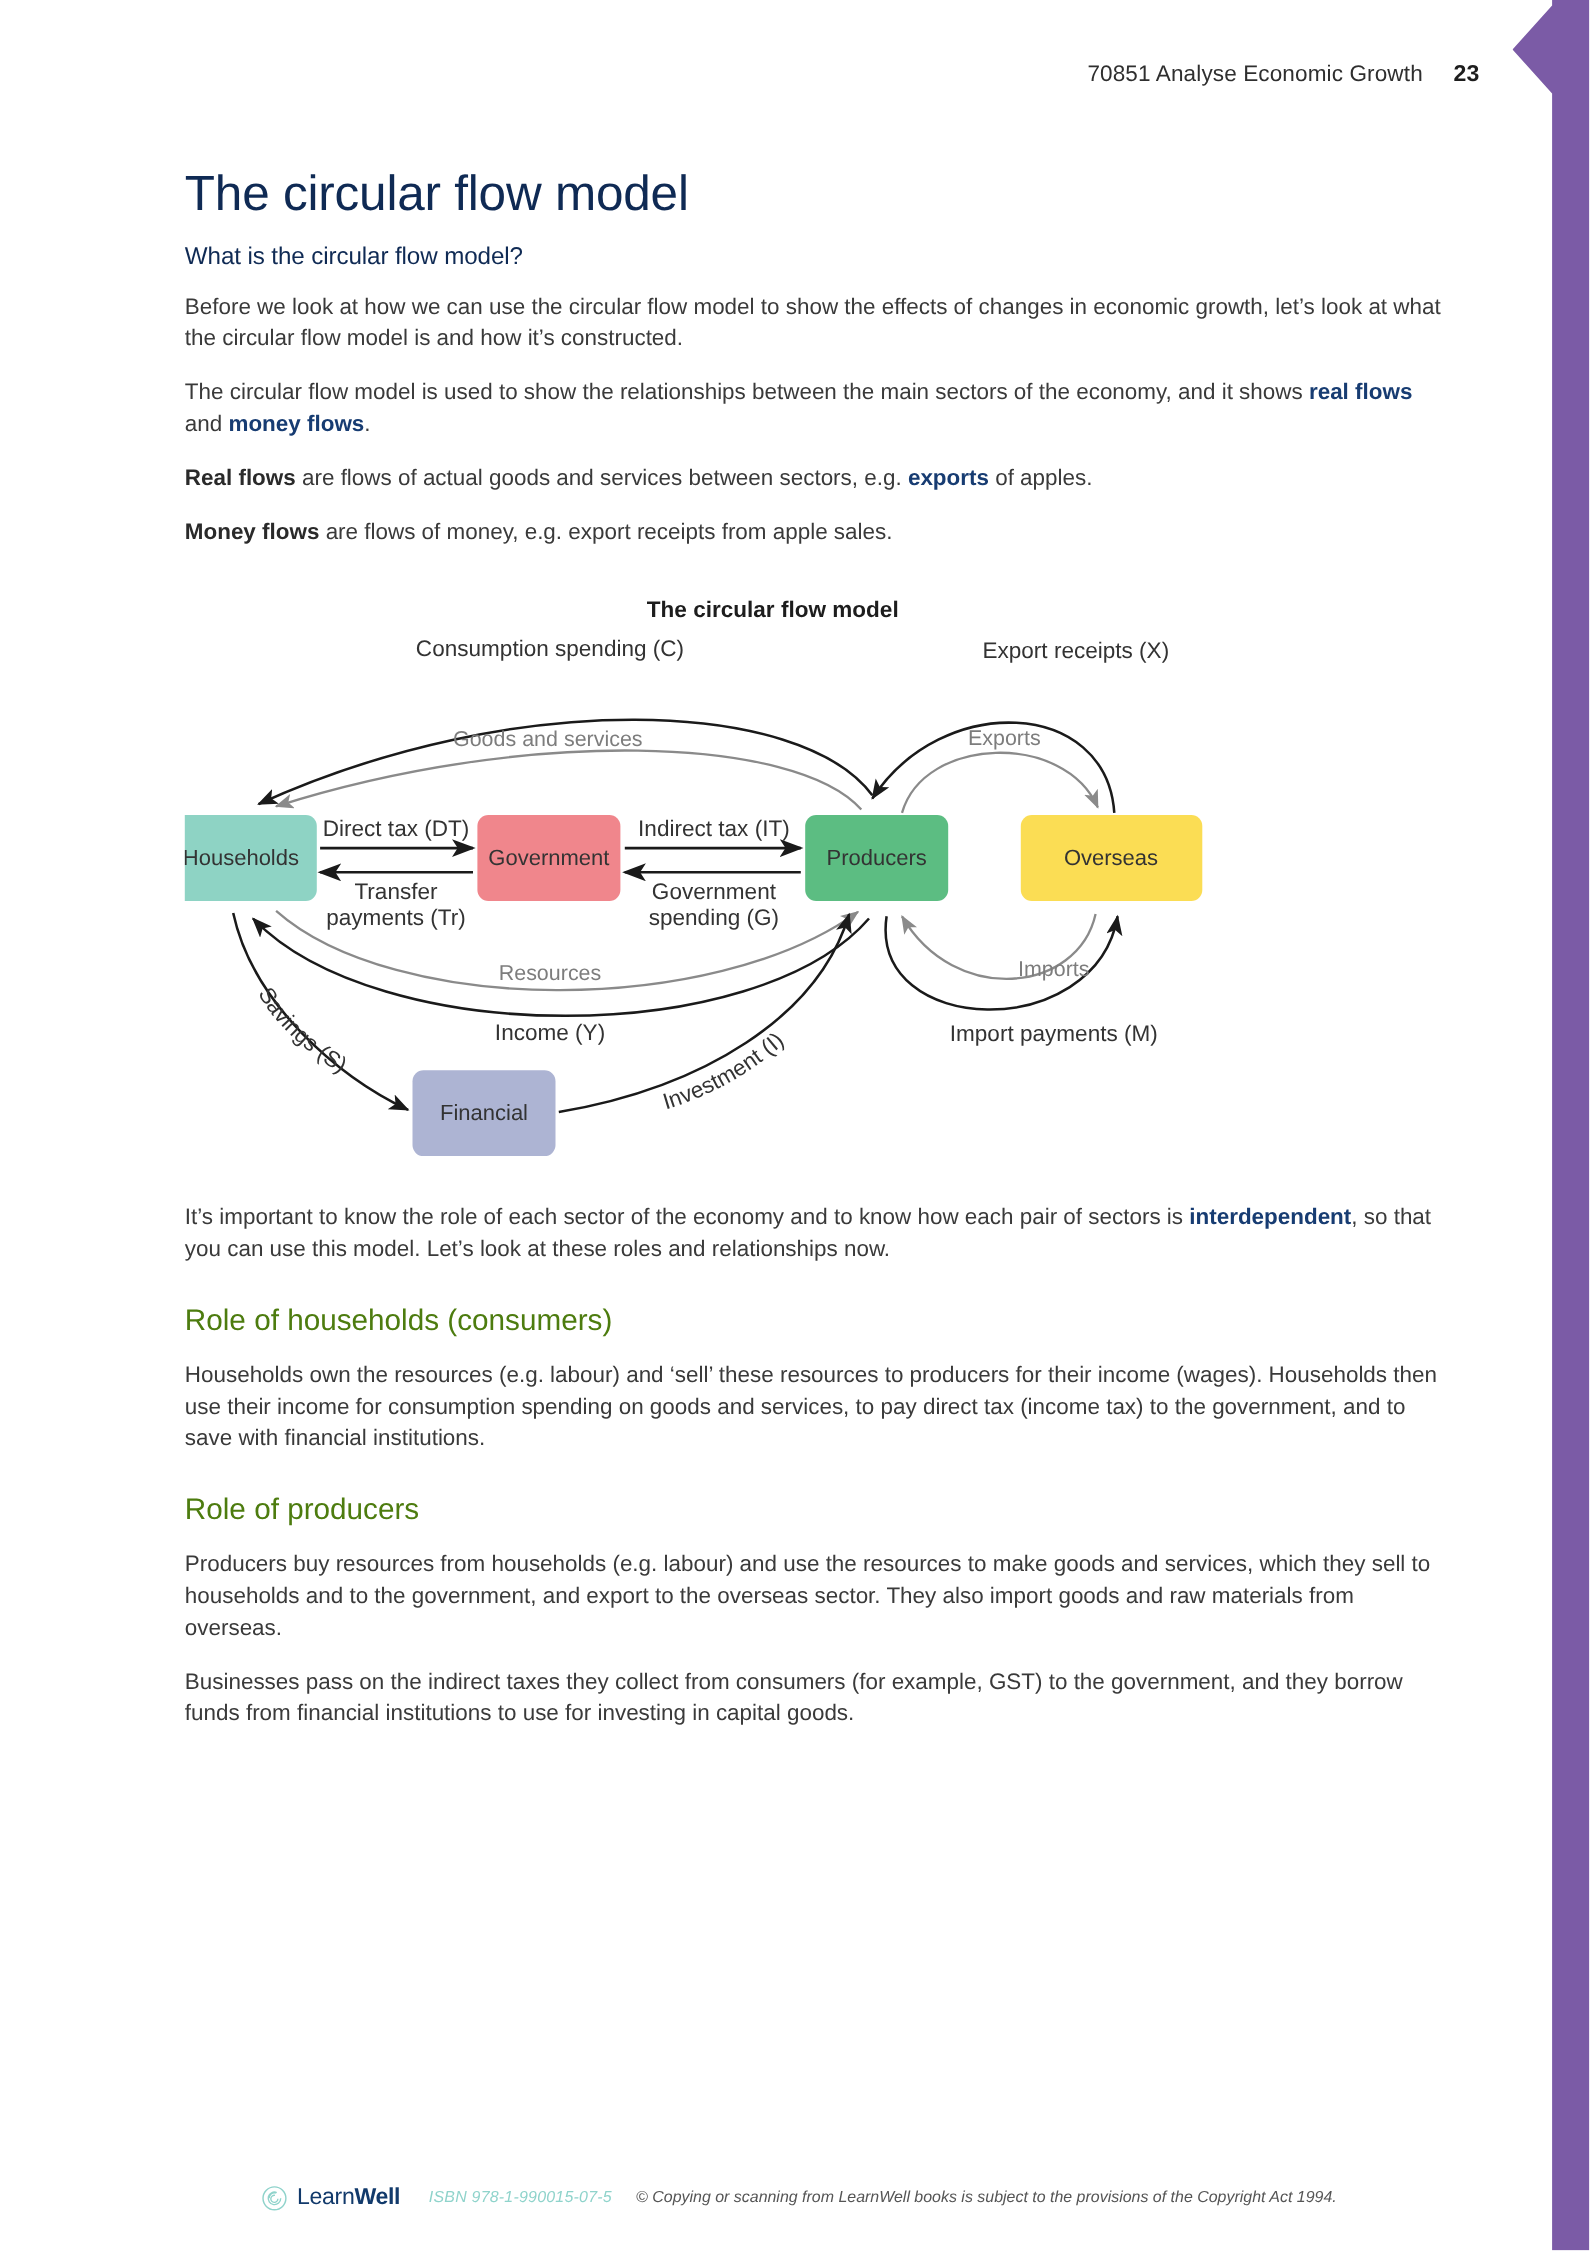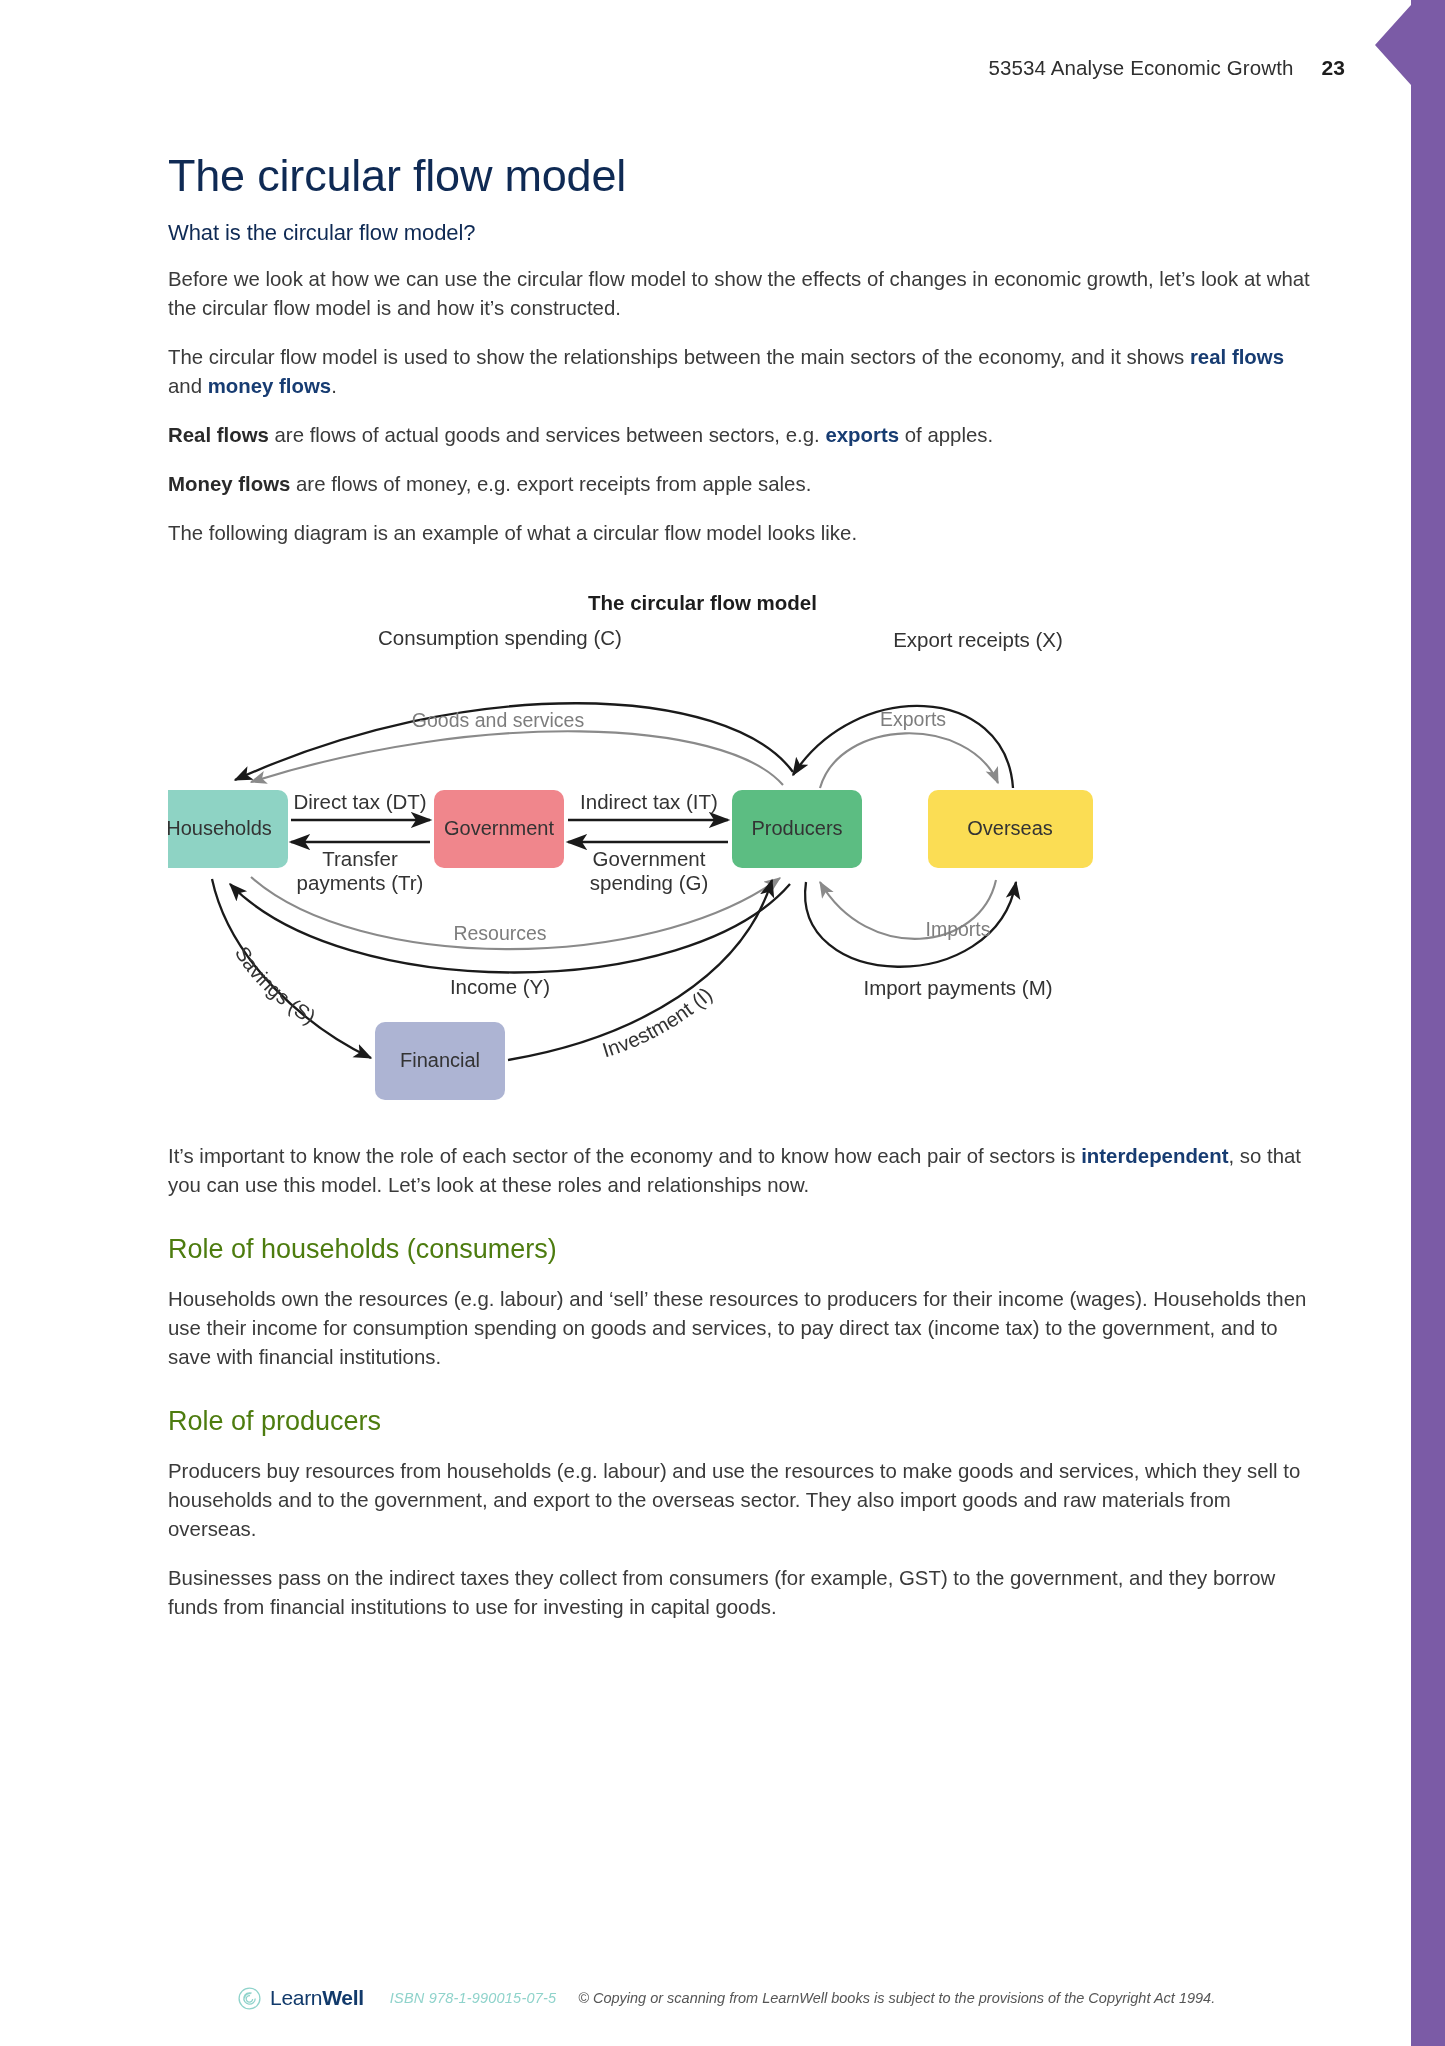--- a/index.html
+++ b/index.html
@@ -72,39 +72,38 @@
 </head>
 <body>
 
 <div class="edge-marker">
   <svg width="70" height="2046" viewBox="0 0 70 2046" xmlns="http://www.w3.org/2000/svg">
     <path d="M36,0 L70,0 L70,2046 L36,2046 L36,85 L0,45 L36,5 Z" fill="#7b5ba6"></path>
   </svg>
 </div>
 
 <div class="running-head">
-  <span>53534 Analyse Economic Growth</span>
+  <span>70851 Analyse Economic Growth</span>
   <span class="page-no">23</span>
 </div>
 
 <div class="content">
 
   <h1 class="page-title">The circular flow model</h1>
 
   <h2 class="section-heading">What is the circular flow model?</h2>
 
   <p class="body-text">Before we look at how we can use the circular flow model to show the effects of changes in economic growth, let’s look at what the circular flow model is and how it’s constructed.</p>
 
   <p class="body-text"><span>The circular flow model is used to show the relationships between the main sectors of the economy, and it shows </span><span class="nv">real flows</span><span> and </span><span class="nv">money flows</span><span>.</span></p>
 
   <p class="body-text"><b>Real flows</b><span> are flows of actual goods and services between sectors, e.g. </span><span class="nv">exports</span><span> of apples.</span></p>
 
   <p class="body-text"><b>Money flows</b><span> are flows of money, e.g. export receipts from apple sales.</span></p>
 
-  <p class="body-text">The following diagram is an example of what a circular flow model looks like.</p>
 
   <div class="figure">
     <svg width="1145" height="530" viewBox="0 0 1145 530" xmlns="http://www.w3.org/2000/svg">
       <defs>
         <marker id="ahBlack" markerWidth="9" markerHeight="9" refX="7.4" refY="3.2" orient="auto">
           <path d="M0,0 L8,3.2 L0,6.4 L1.9,3.2 Z" fill="#1a1a1a"></path>
         </marker>
         <marker id="ahGrey" markerWidth="9" markerHeight="9" refX="7.4" refY="3.2" orient="auto">
           <path d="M0,0 L8,3.2 L0,6.4 L1.9,3.2 Z" fill="#8a8a8a"></path>
         </marker>

